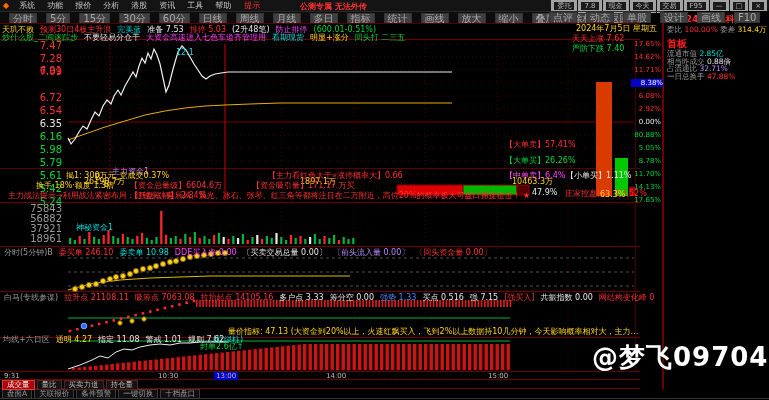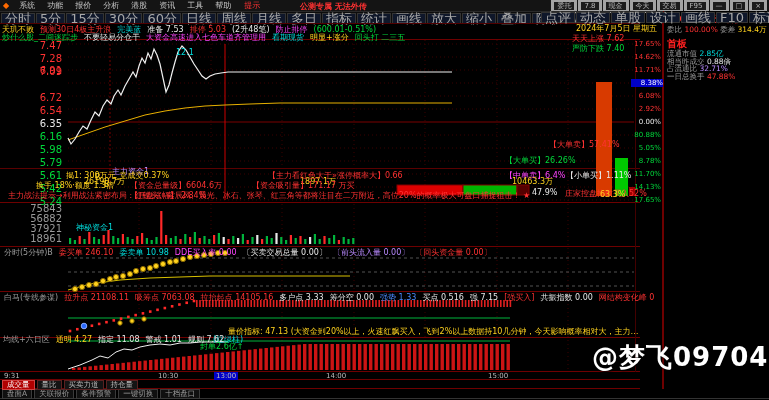--- a/index.html
+++ b/index.html
@@ -10,22 +10,22 @@
   .c-red{color:#ff3232}.c-green{color:#00d93b}.c-yel{color:#ffd21e}
   .c-cyan{color:#00dede}.c-mag{color:#ff45ff}.c-pur{color:#b98aff}.c-white{color:#e8e8e8}
   .c-gray{color:#9a9a9a}.c-blue{color:#4a8aff}
   #menubar{left:0;top:0;width:769px;height:11px;background:#141414;border-bottom:1px solid #2a2a2a;
            display:flex;align-items:center;gap:1px;font-size:8px;color:#c8c8c8;z-index:5;}
   .menu-item{padding:0 6px;cursor:default;}
   .logo{color:#ff6a00;font-size:8px;padding:0 3px;}
   #center-title{position:absolute;left:300px;top:1px;color:#ff3232;font-size:8px;font-weight:bold;z-index:6;}
   .mb-btn{border:3px solid #a3a3a3;background:#1b1b1b;color:#bbb;font-size:7px;padding:0 3px;height:8px;line-height:8px;margin-left:1px;text-align:right;}
   #toolbar{left:0;top:11px;width:640px;height:12px;background:#0d0d0d;display:flex;align-items:center;z-index:5;}
-  .tb-btn{border:1px solid #343434;background:#0f172a;color:#a8a8a8;font-size:13px;height:9px;line-height:9px;
-          padding:0 3px;margin-left:1px;white-space:nowrap;}
+  .tb-btn{border:1px solid #343434;background:#404040;color:#a8a8a8;font-size:10px;height:9px;line-height:9px;
+          padding:0 3px;margin-left:9px;white-space:nowrap;}
   #toolbar-right{position:absolute;left:540px;top:12px;display:flex;z-index:6;}
   .seg{margin-right:6px;white-space:nowrap;}
   #svg-layer{position:absolute;left:0;top:0;z-index:1;}
   .axis-label{position:absolute;width:60px;text-align:right;font-size:10px;z-index:2;}
   .pct-label{position:absolute;width:30px;text-align:right;font-size:7px;z-index:2;}
   .overlay{position:absolute;font-size:8px;white-space:nowrap;z-index:3;}
   .badge-blue{background:#0000c8;color:#fff;padding:0 2px;}
   #rpanel{position:absolute;left:663px;top:11px;width:106px;height:378px;border-left:1px solid #6e0000;z-index:4;background:#000;}
   .rp-line{position:absolute;left:3px;width:100px;font-size:7.5px;white-space:nowrap;}
   #tabs1,#tabs2{position:absolute;display:flex;gap:2px;z-index:5;}
@@ -494,21 +494,21 @@
       <div class="axis-label c-gray" style="left: 2px; top: 213px;">56882</div>
       <div class="axis-label c-gray" style="left: 2px; top: 223px;">37921</div>
       <div class="axis-label c-gray" style="left: 2px; top: 233px;">18961</div>
     </div>
   <div id="overlays">
       <div class="overlay c-pur" style="left: 112px; top: 166px;">主力资金1</div>
       <div class="overlay c-cyan" style="left: 76px; top: 222px;">神秘资金1</div>
       <div class="overlay c-cyan" style="left: 176px; top: 48px;">12.1</div>
       <div class="overlay c-yel" style="left: 95px; top: 173px;">B</div>
       <div class="overlay c-yel" style="left: 104px; top: 180px;">B</div>
-      <div class="overlay c-red" style="left: 505px; top: 139px; margin-left: 44px;">【大单卖】57.41%</div>
+      <div class="overlay c-red" style="left: 505px; top: 139px;">【大单卖】57.41%</div>
       <div class="overlay c-green" style="left: 505px; top: 155px;">【大单买】26.26%</div>
       <div class="overlay c-mag" style="left: 505px; top: 170px;">【中单卖】6.4%</div>
       <div class="overlay c-white" style="left: 566px; top: 170px;">【小单买】1.11%</div>
       <div class="overlay c-yel" style="left: 84px; top: 176px;">26190.7万</div>
       <div class="overlay c-yel" style="left: 300px; top: 176px;">1897.1万</div>
       <div class="overlay c-yel" style="left: 512px; top: 176px;">10463.3万</div>
       <div class="overlay c-white" style="left: 532px; top: 188px;">47.9%</div>
       <div class="overlay c-red" style="left: 565px; top: 188px;">庄家控盘指数买入52%</div>
       <div class="overlay c-yel" style="left: 228px; top: 326px;">量价指标: 47.13 (大资金到20%以上，火速红飘买入，飞到2%以上数据持10几分钟，今天影响概率相对大，主力…</div>
       <div class="overlay c-cyan" style="left: 213px; top: 334px;">(红绿柱)</div>

